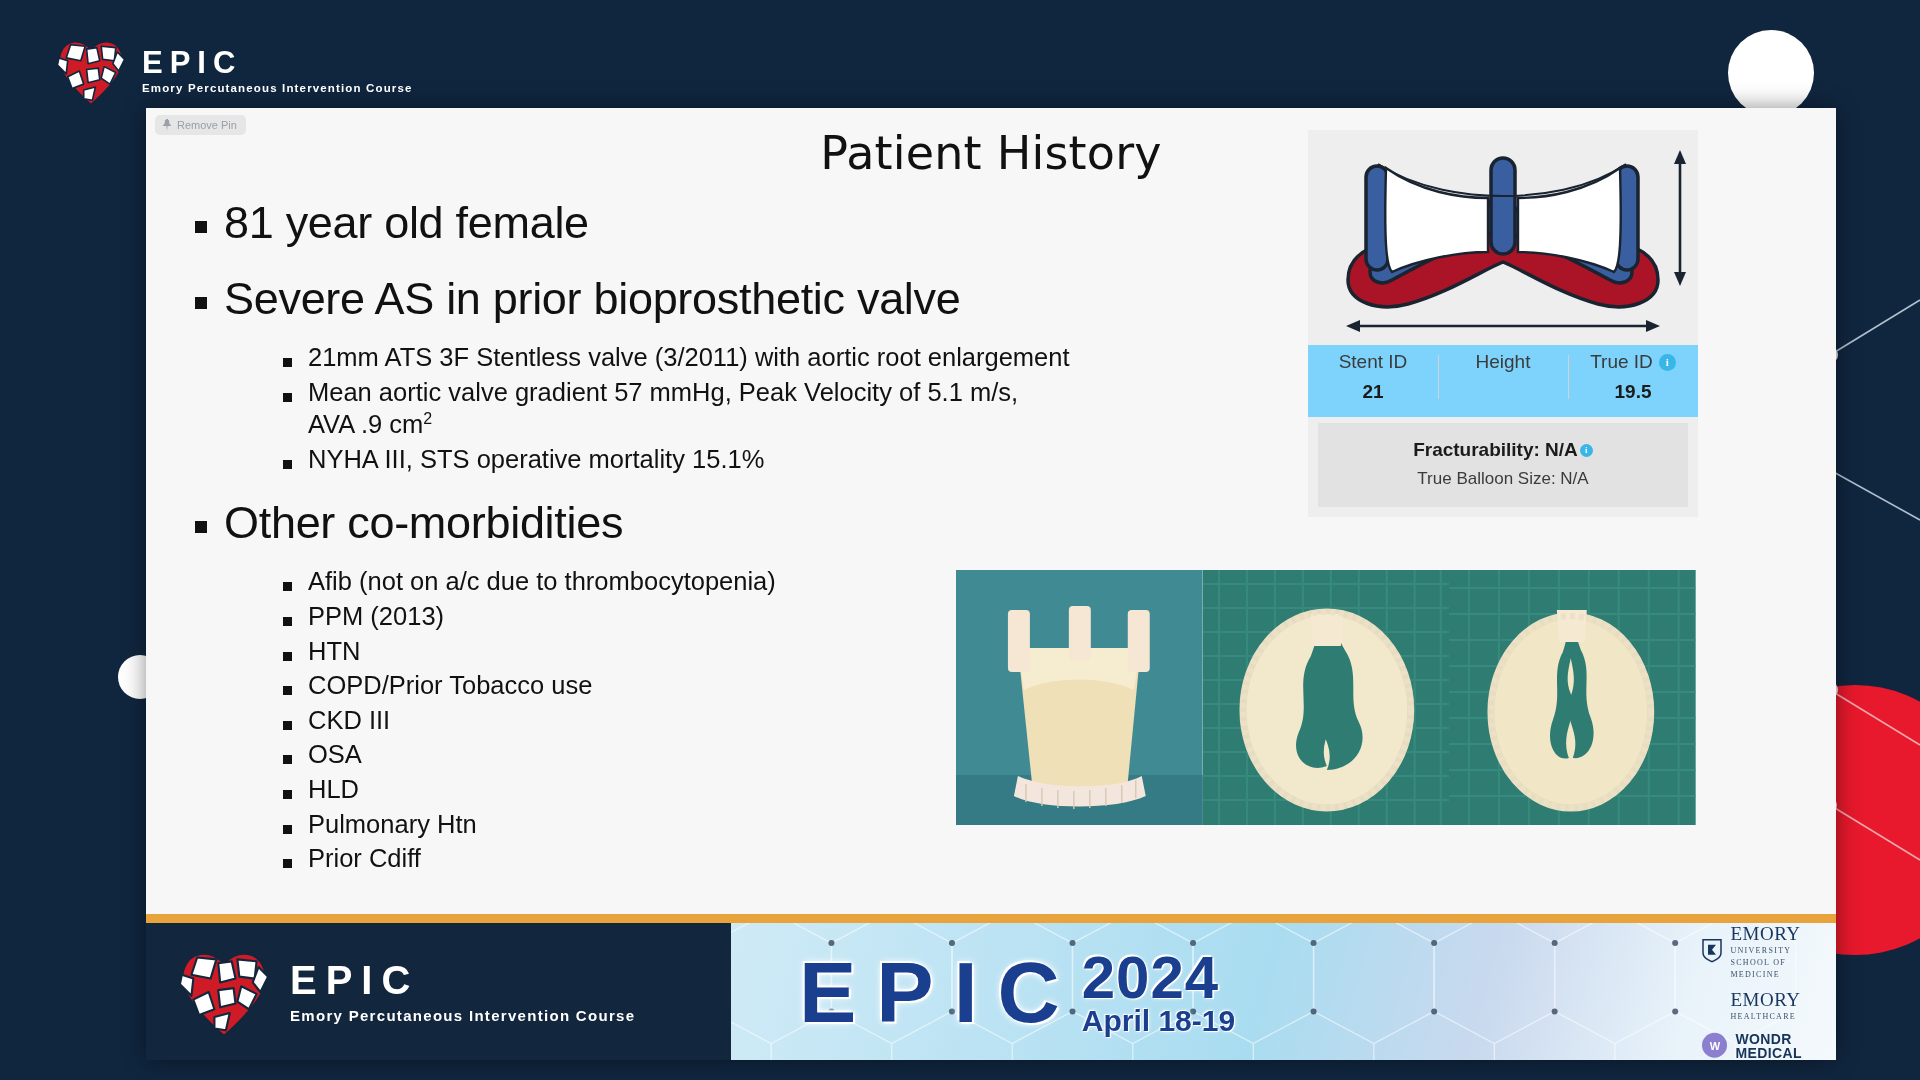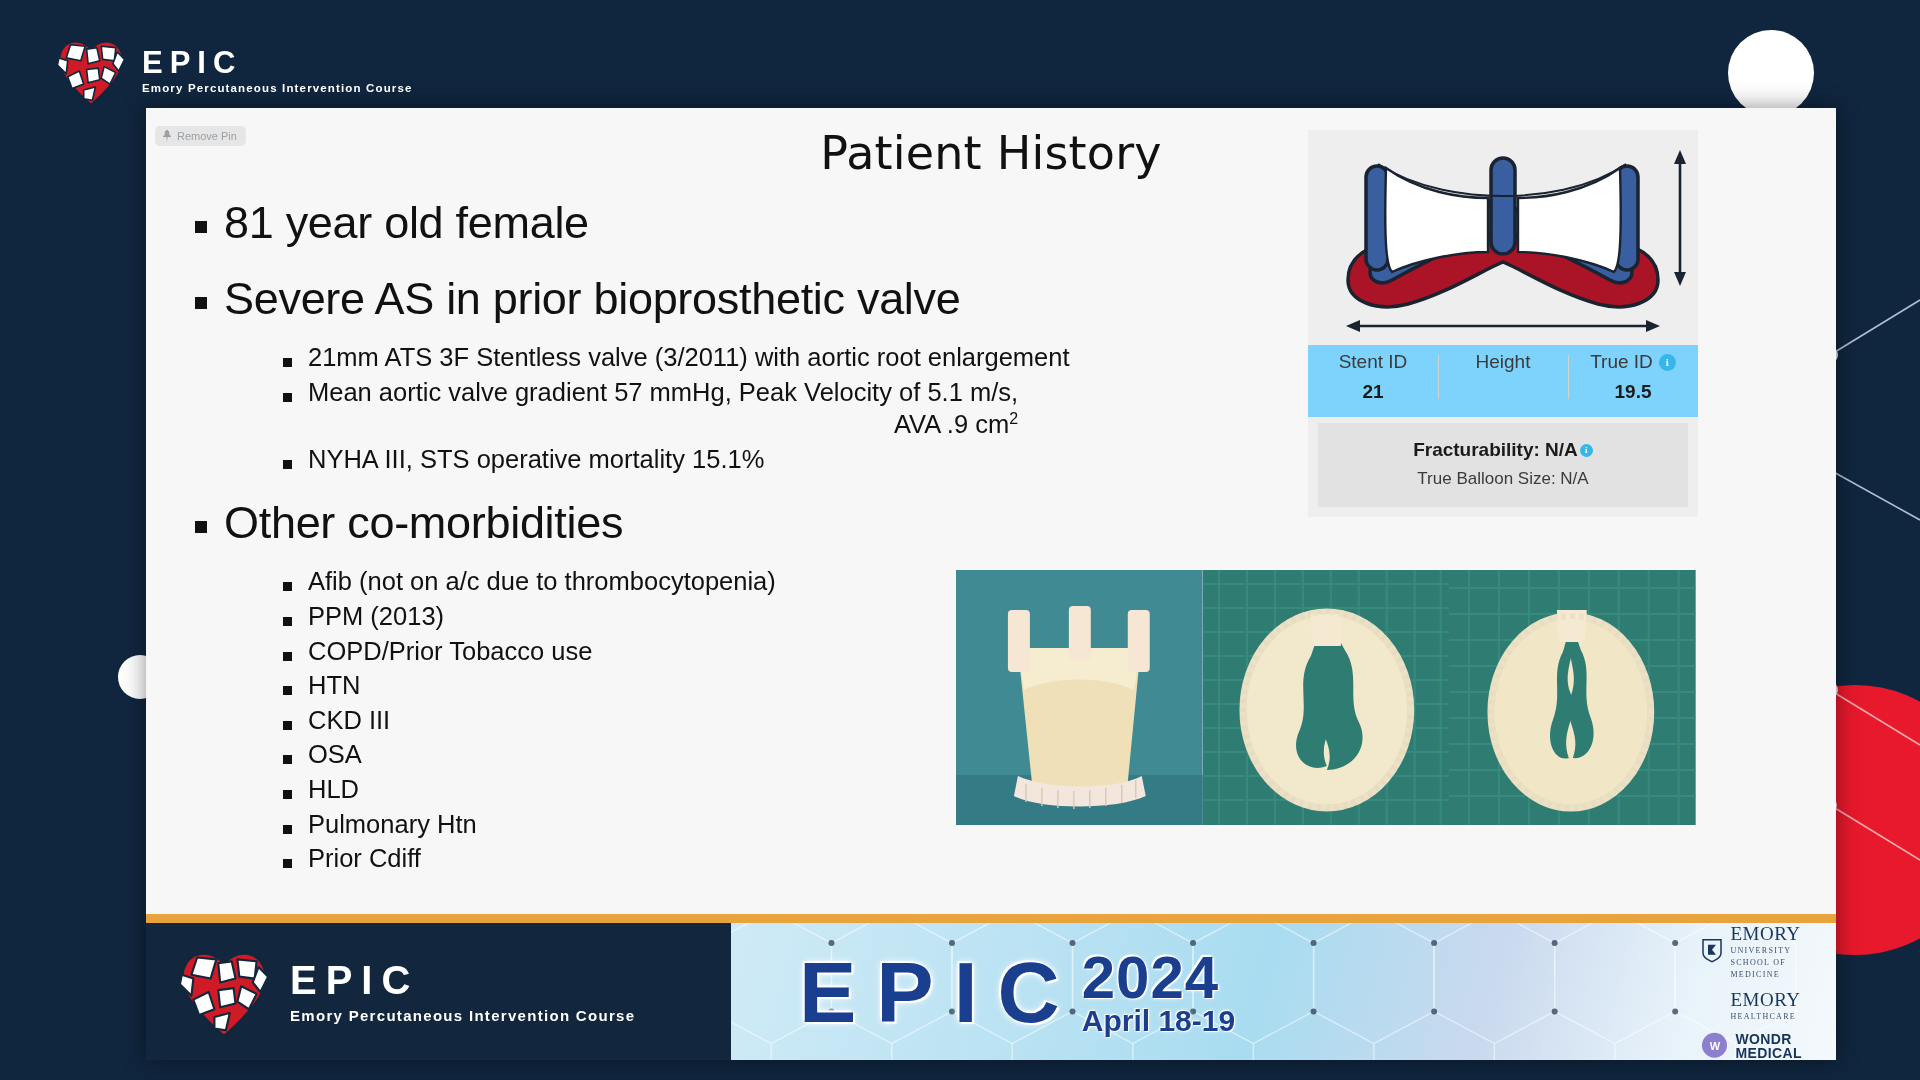--- a/index.html
+++ b/index.html
@@ -31,21 +31,21 @@
     color:#ffffff;font-weight:bold;font-size:11.5px;letter-spacing:1.15px;margin-top:5px;
   }
   
   #slide{
     position:absolute;left:146px;top:108px;width:1690px;height:952px;
     background:#f7f7f7;box-shadow:0 0 22px rgba(0,0,0,.45);z-index:4;overflow:hidden;
   }
   #slide-body{position:absolute;left:0;top:0;right:0;height:806px;background:#f7f7f7;}
   
   #remove-pin{
-    position:absolute;left:9px;top:18px;z-index:9;
+    position:absolute;left:9px;top:7px;z-index:9;
     display:flex;align-items:center;gap:5px;
     background:rgba(228,228,228,.92);color:#9aa0a6;
     border:none;border-radius:5px;
     padding:4px 9px 4px 7px;font-size:11px;font-family:"Liberation Sans",sans-serif;
     filter:blur(.45px);
   }
   #remove-pin svg{display:block;}
   
   #slide-title{
     position:absolute;left:0;right:0;top:18px;text-align:center;
@@ -56,21 +56,21 @@
   #content{position:absolute;left:49px;top:86px;width:1010px;color:#111;}
   .lvl1{display:flex;align-items:flex-start;margin-bottom:4px;}
   .lvl1 .sq{
     width:12px;height:12px;background:#111;margin-top:27px;margin-right:17px;flex:none;
   }
   .lvl1 .tx{font-size:45px;line-height:1.28;letter-spacing:-.3px;}
   .lvl2{display:flex;align-items:flex-start;margin:0 0 2px 88px;}
   .lvl2 .sq{
     width:9px;height:9px;background:#111;margin-top:17px;margin-right:16px;flex:none;
   }
-  .lvl2 .tx{font-size:25.5px;line-height:1.28;text-align:right;}
+  .lvl2 .tx{font-size:25.5px;line-height:1.28;}
   .lvl2 .tx sup{font-size:16px;vertical-align:super;}
   .gap-a{height:14px;}
   .gap-b{height:16px;}
   .gap-c{height:10px;}
   
   #valve-card{
     position:absolute;left:1162px;top:22px;width:390px;background:#eeeeee;
     padding:0;overflow:hidden;
   }
   #valve-art{height:215px;position:relative;background:#eeeeee;}
@@ -262,25 +262,25 @@
       <div class="lvl2">
         <span class="sq"></span>
         <span class="tx">Afib (not on a/c due to thrombocytopenia)</span>
       </div>
       <div class="lvl2">
         <span class="sq"></span>
         <span class="tx">PPM (2013)</span>
       </div>
       <div class="lvl2">
         <span class="sq"></span>
+        <span class="tx">HTN</span>
+      </div>
+      <div class="lvl2">
+        <span class="sq"></span>
         <span class="tx">COPD/Prior Tobacco use</span>
-      </div>
-      <div class="lvl2">
-        <span class="sq"></span>
-        <span class="tx">HTN</span>
       </div>
       <div class="lvl2">
         <span class="sq"></span>
         <span class="tx">CKD III</span>
       </div>
       <div class="lvl2">
         <span class="sq"></span>
         <span class="tx">OSA</span>
       </div>
       <div class="lvl2">

